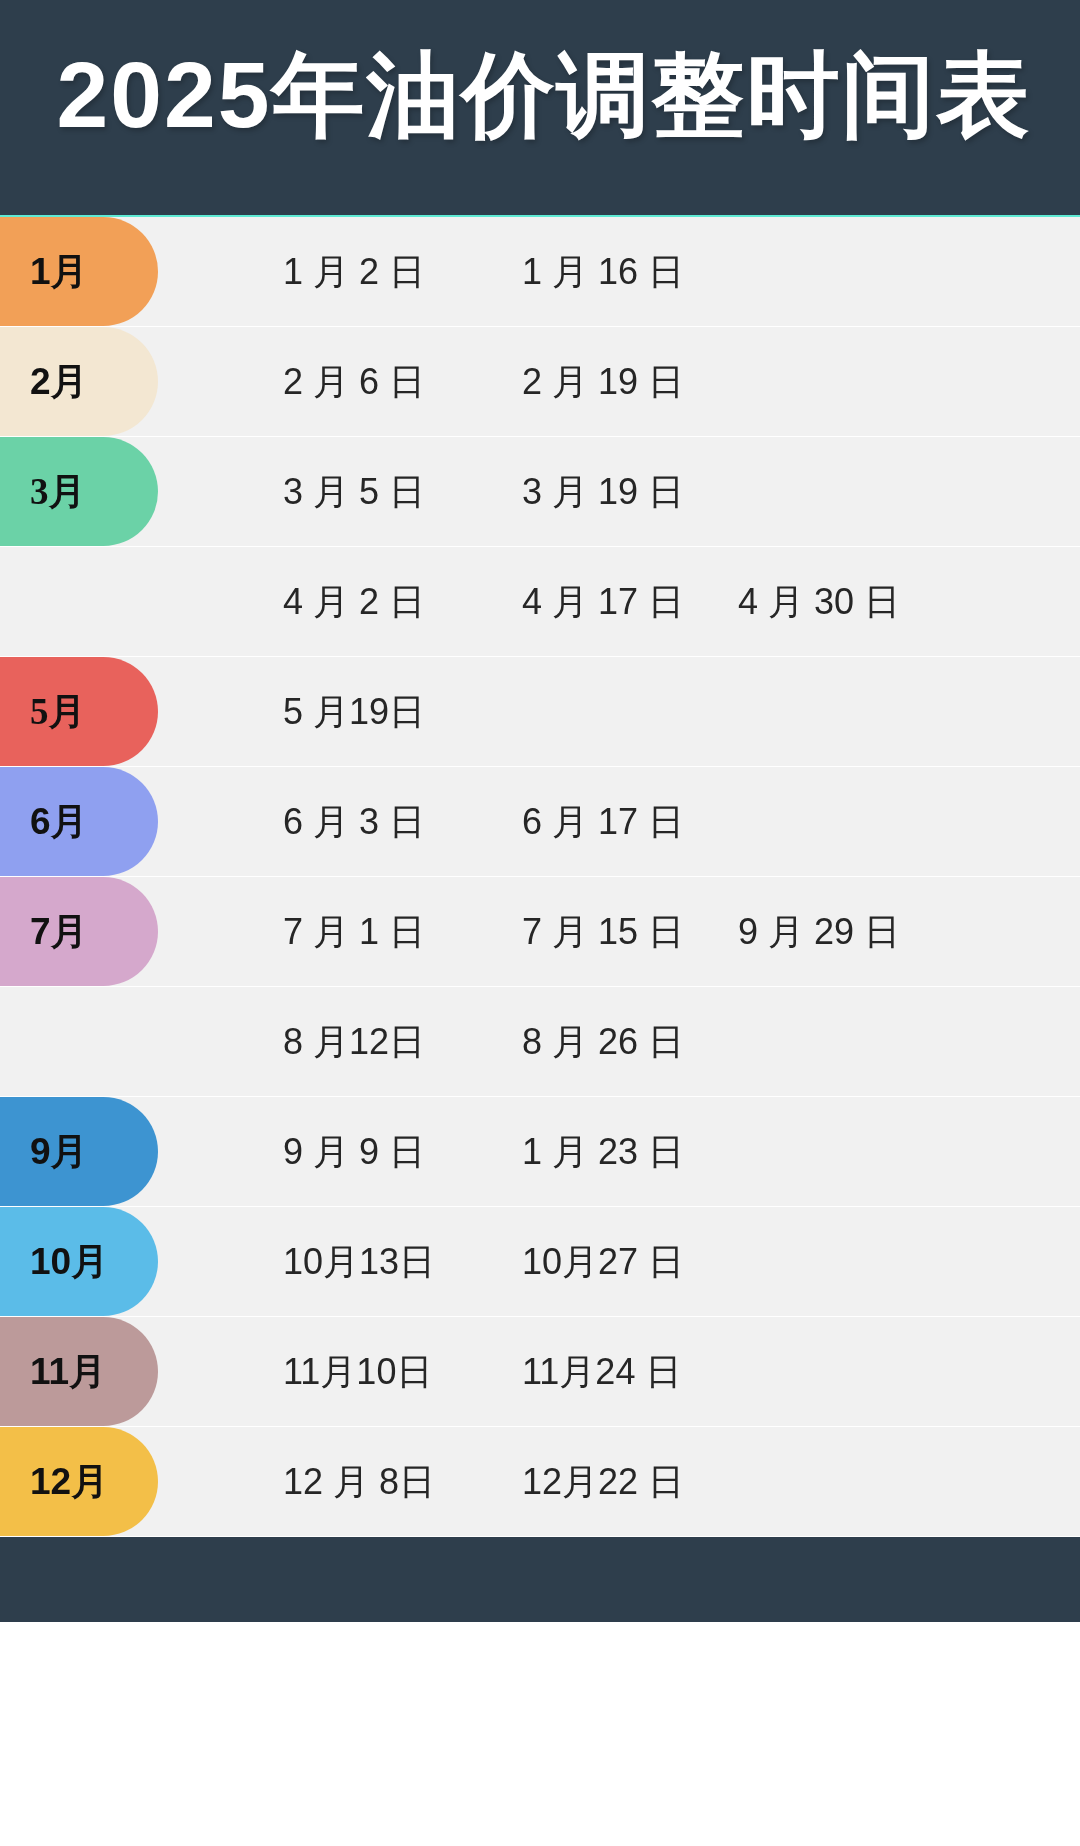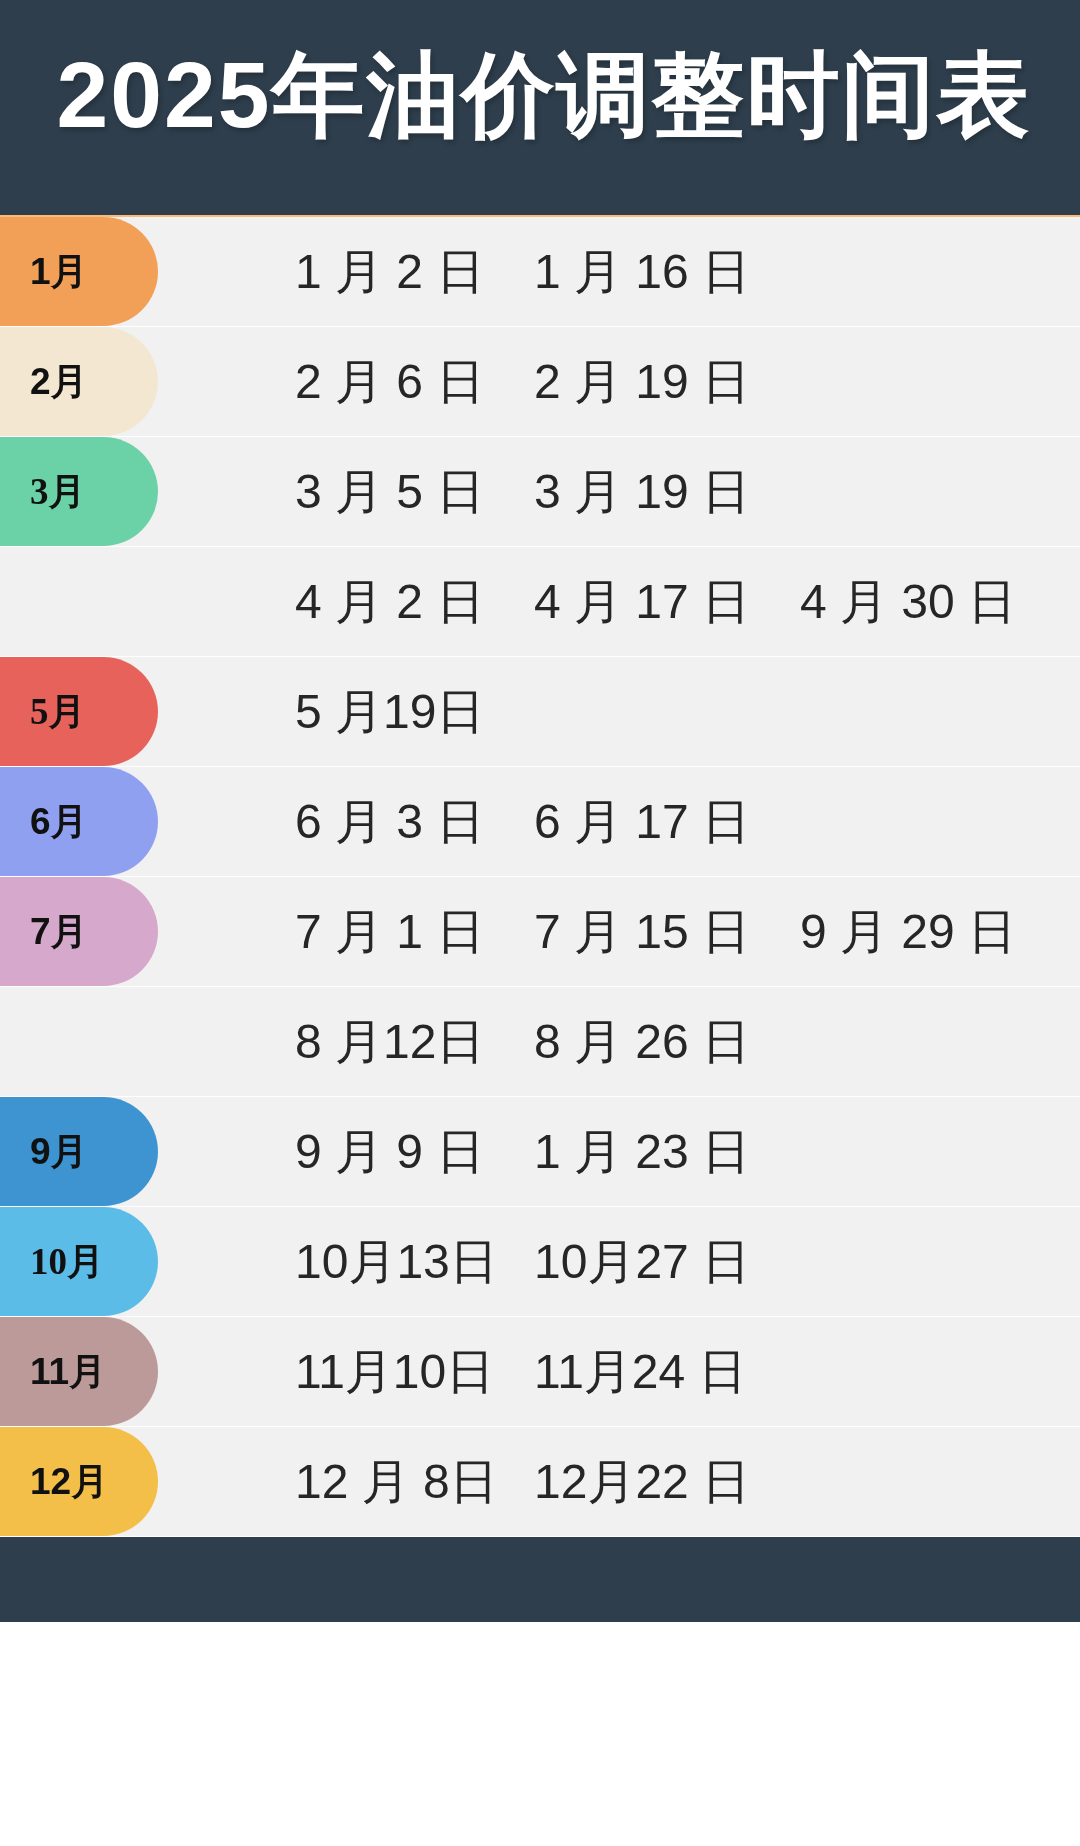--- a/index.html
+++ b/index.html
@@ -47,21 +47,21 @@
   
   .header-seam {
     height: 25px;
     background: #2E3E4C;
     flex: 0 0 auto;
   }
 
   
   .table-body {
     flex: 1 1 auto;
-    background: #fdba74;
+    background: #5eead4;
     display: flex;
     flex-direction: column;
     padding-top: 2px;
   }
 
   .row {
     position: relative;
     height: 109px;
     background: #F1F1F1;
     margin-bottom: 1px;
@@ -99,30 +99,29 @@
     left: 0;
     top: 0;
     right: 0;
     bottom: 0;
     display: block;
   }
   .date-cell {
     position: absolute;
     top: 50%;
     transform: translateY(-50%);
-    font-size: 48px;
+    font-size: 36px;
     font-weight: 500;
     color: #262626;
     line-height: 1;
     white-space: nowrap;
-    margin-left: 12px;
   }
   .col1 { left: 283px; }
   .col2 { left: 522px; }
-  .col3 { left: 788px; }
+  .col3 { left: 738px; }
 
   
   .footer-bar {
     height: 86px;
     background: #2E3E4C;
     flex: 0 0 auto;
   }
 </style>
 </head>
 <body>
@@ -206,21 +205,21 @@
       <div class="row">
         <div class="month-pill" style="background: rgb(61, 148, 209);">
           <span class="month-label">9月</span>
         </div>
         <div class="dates">
           <div class="date-cell col1">9 月 9 日</div>
           <div class="date-cell col2">1 月 23 日</div>
         </div>
       </div>
       <div class="row">
-        <div class="month-pill" style="background: rgb(91, 188, 232); font-family: Liberation Serif, serif;">
+        <div class="month-pill" style="background: rgb(91, 188, 232);">
           <span class="month-label">10月</span>
         </div>
         <div class="dates">
           <div class="date-cell col1">10月13日</div>
           <div class="date-cell col2">10月27 日</div>
         </div>
       </div>
       <div class="row">
         <div class="month-pill" style="background: rgb(188, 154, 154);">
           <span class="month-label">11月</span>

